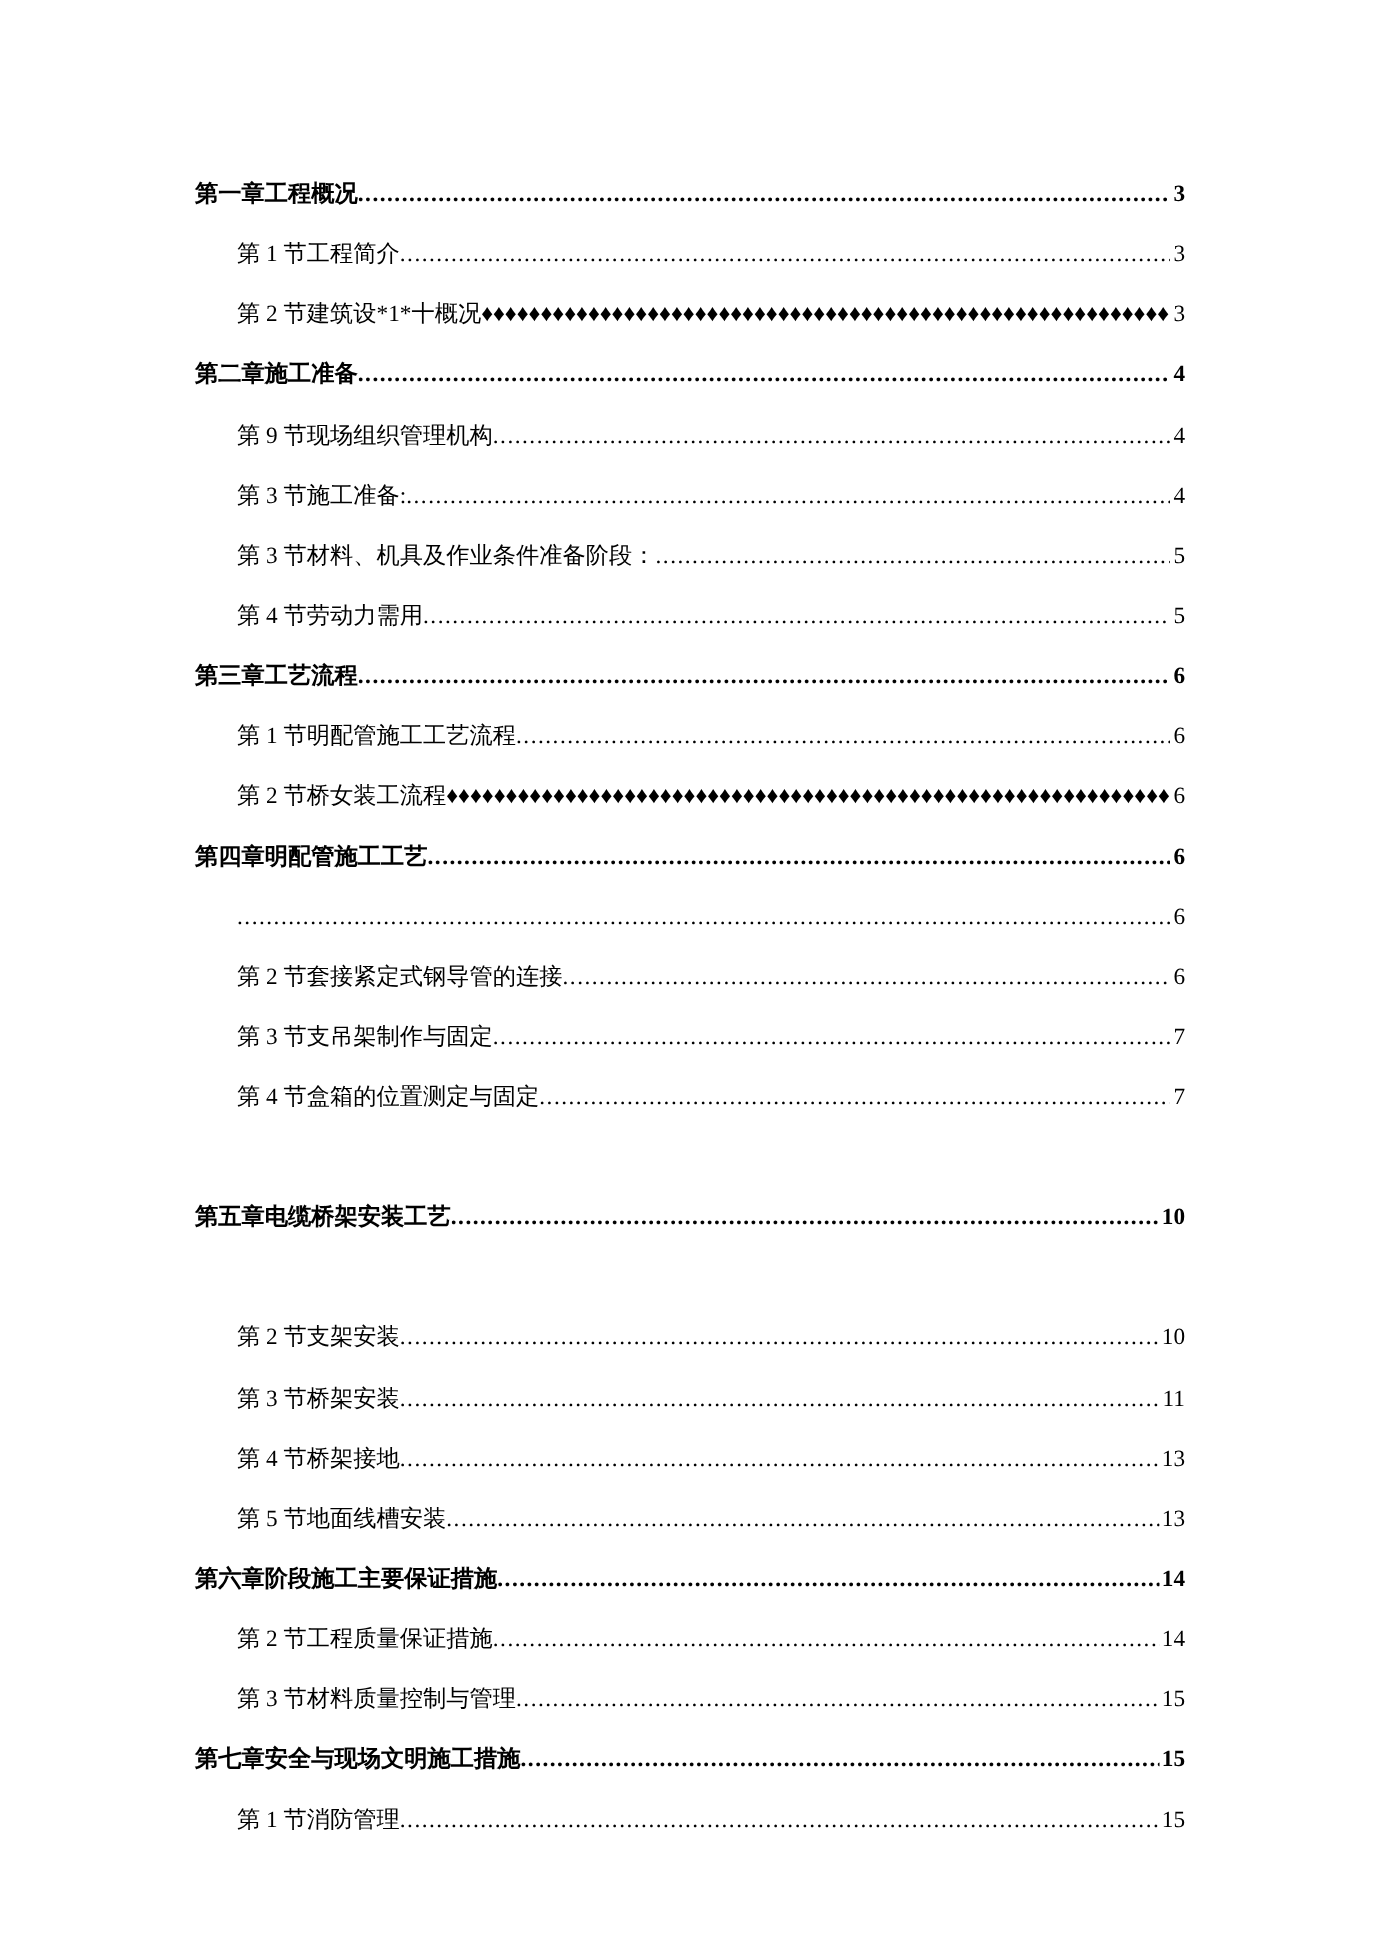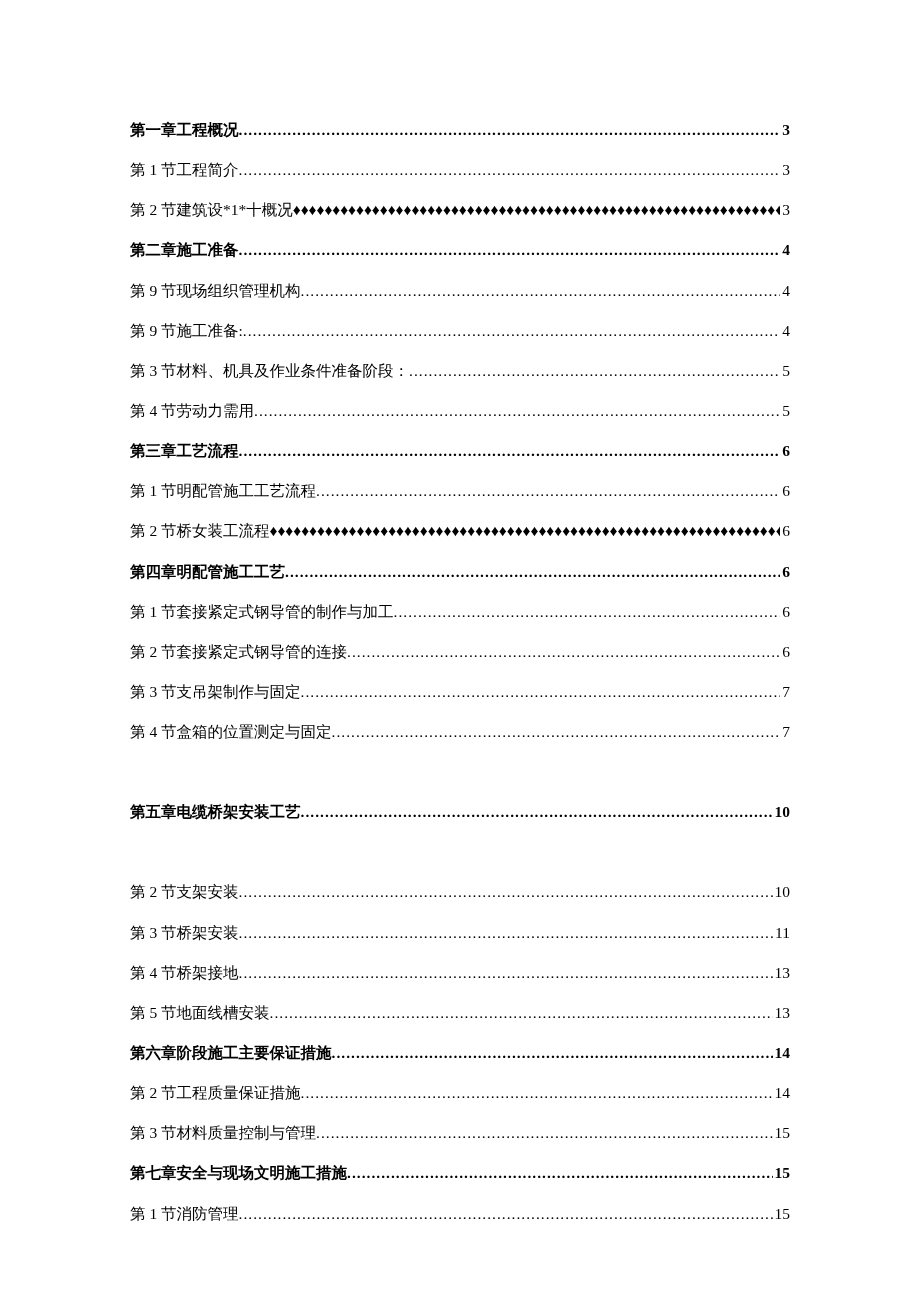--- a/index.html
+++ b/index.html
@@ -13,21 +13,21 @@
       padding: 120px 130px 0 130px;
       line-height: 1.3;
     }
     .toc-line {
       display: flex;
       align-items: baseline;
       margin-bottom: 20px;
       white-space: nowrap;
     }
     .toc-line.l1 { font-weight: bold; margin-left: 0; }
-    .toc-line.l2 { font-weight: normal; }
+    .toc-line.l2 { font-weight: normal; margin-left: 28px; }
     .toc-text { flex: 0 0 auto; }
     .toc-leader {
       flex: 1 1 auto;
       overflow: hidden;
       letter-spacing: 1px;
     }
     .toc-leader::after {
       content: "..............................................................................................................................................";
     }
     .toc-leader.diamond::after {
@@ -61,21 +61,21 @@
       <span class="toc-text">第二章施工准备</span>
       <span class="toc-leader"></span>
       <span class="toc-page">4</span>
     </div>
     <div class="toc-line l2">
       <span class="toc-text">第 9 节现场组织管理机构</span>
       <span class="toc-leader"></span>
       <span class="toc-page">4</span>
     </div>
     <div class="toc-line l2">
-      <span class="toc-text">第 9 节施工准备:</span>
+      <span class="toc-text">第 3 节施工准备:</span>
       <span class="toc-leader"></span>
       <span class="toc-page">4</span>
     </div>
     <div class="toc-line l2">
       <span class="toc-text">第 3 节材料、机具及作业条件准备阶段：</span>
       <span class="toc-leader"></span>
       <span class="toc-page">5</span>
     </div>
     <div class="toc-line l2">
       <span class="toc-text">第 4 节劳动力需用</span>
@@ -96,21 +96,20 @@
       <span class="toc-text">第 2 节桥女装工流程</span>
       <span class="toc-leader diamond"></span>
       <span class="toc-page">6</span>
     </div>
     <div class="toc-line l1">
       <span class="toc-text">第四章明配管施工工艺</span>
       <span class="toc-leader"></span>
       <span class="toc-page">6</span>
     </div>
     <div class="toc-line l2">
-      <span class="toc-text">第 1 节套接紧定式钢导管的制作与加工</span>
       <span class="toc-leader"></span>
       <span class="toc-page">6</span>
     </div>
     <div class="toc-line l2">
       <span class="toc-text">第 2 节套接紧定式钢导管的连接</span>
       <span class="toc-leader"></span>
       <span class="toc-page">6</span>
     </div>
     <div class="toc-line l2">
       <span class="toc-text">第 3 节支吊架制作与固定</span>

